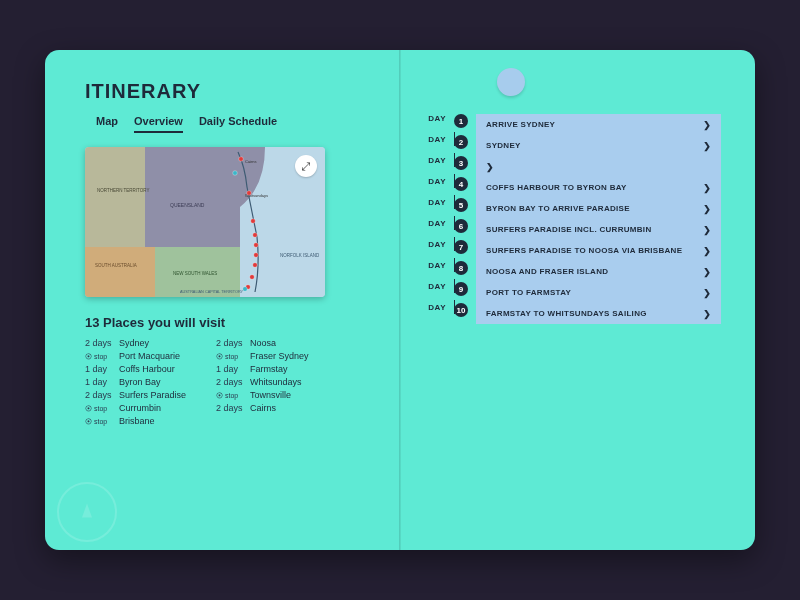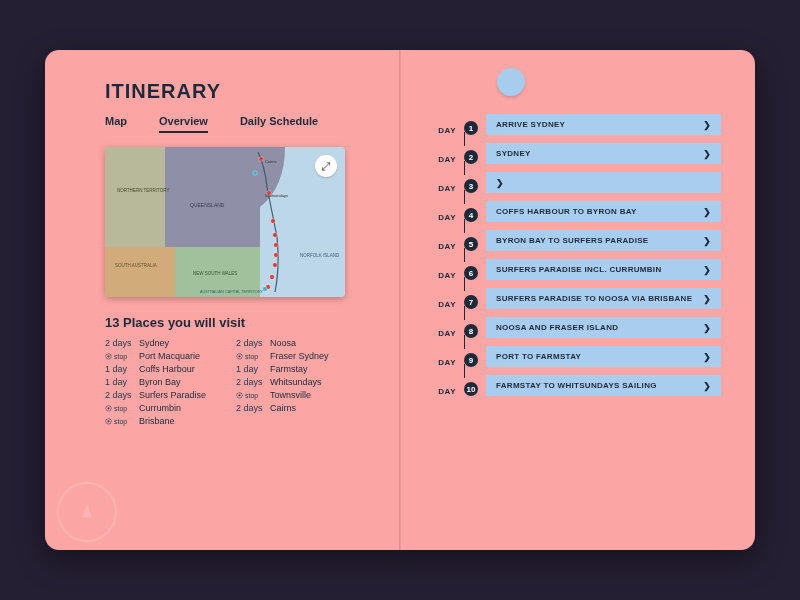--- a/index.html
+++ b/index.html
@@ -9,26 +9,25 @@
     width: 800px;
     height: 600px;
     overflow: hidden;
     display: flex;
     align-items: center;
     justify-content: center;
   }
   .card {
     width: 710px;
     height: 500px;
-    background: #fca5a5;
+    background: #5eead4;
     border-radius: 14px;
     position: relative;
     display: flex;
     box-shadow: 0 10px 30px rgba(0,0,0,.4);
-    padding-left: 20px;
   }
   .spine {
     position: absolute;
     left: 50%;
     top: 0;
     width: 2px;
     height: 100%;
     background: linear-gradient(to right, rgba(0,0,0,.15), rgba(0,0,0,.05));
     transform: translateX(-50%);
   }
@@ -48,21 +47,21 @@
   }
   .right-page { padding: 64px 34px 20px 26px; }
   h1.title {
     font-family: 'Arial Black', Impact, sans-serif;
     font-size: 20px;
     letter-spacing: 1px;
     font-weight: 900;
     color: #1e2a3a;
     margin-bottom: 12px;
   }
-  .tabs { display: flex; gap: 32px; font-size: 11px; font-weight: 700; color: #1e2a3a; margin-bottom: 14px; }
+  .tabs { display: flex; gap: 16px; font-size: 11px; font-weight: 700; color: #1e2a3a; margin-bottom: 14px; margin-left: 11px; }
   .tab { cursor: pointer; padding-bottom: 4px; }
   .tab.active { border-bottom: 2px solid #1e2a3a; }
   .map {
     width: 240px;
     height: 150px;
     border-radius: 4px;
     box-shadow: 0 2px 6px rgba(0,0,0,.25);
     position: relative;
     background: #bcd8e8;
     overflow: hidden;
@@ -91,22 +90,21 @@
     gap: 30px;
     font-size: 9px;
     color: #1e2a3a;
   }
   .places-col { display: flex; flex-direction: column; gap: 3px; }
   .place { display: flex; gap: 6px; align-items: baseline; }
   .place .dur { width: 28px; color: #2a3b4f; }
   .place .stop { width: 28px; font-size: 7px; color: #2a3b4f; }
   .day-row {
     display: flex;
-    align-items: flex-end;
-    margin-bottom: 8px;
+    align-items: flex-start;
     gap: 8px;
     position: relative;
   }
   .day-row::after {
     content: '';
     position: absolute;
     left: 28px;
     top: 18px;
     width: 1px;
     height: 14px;
@@ -315,21 +313,21 @@
           <div class="day-num">4</div>
           <div class="day-bar">
             <span>COFFS HARBOUR TO BYRON BAY</span>
             <span class="chev">❯</span>
           </div>
         </div>
         <div class="day-row">
           <div class="day-label">DAY</div>
           <div class="day-num">5</div>
           <div class="day-bar">
-            <span>BYRON BAY TO SURFERS PARADISE</span>
+            <span>BYRON BAY TO ARRIVE PARADISE</span>
             <span class="chev">❯</span>
           </div>
         </div>
         <div class="day-row">
           <div class="day-label">DAY</div>
           <div class="day-num">6</div>
           <div class="day-bar">
             <span>SURFERS PARADISE INCL. CURRUMBIN</span>
             <span class="chev">❯</span>
           </div>

